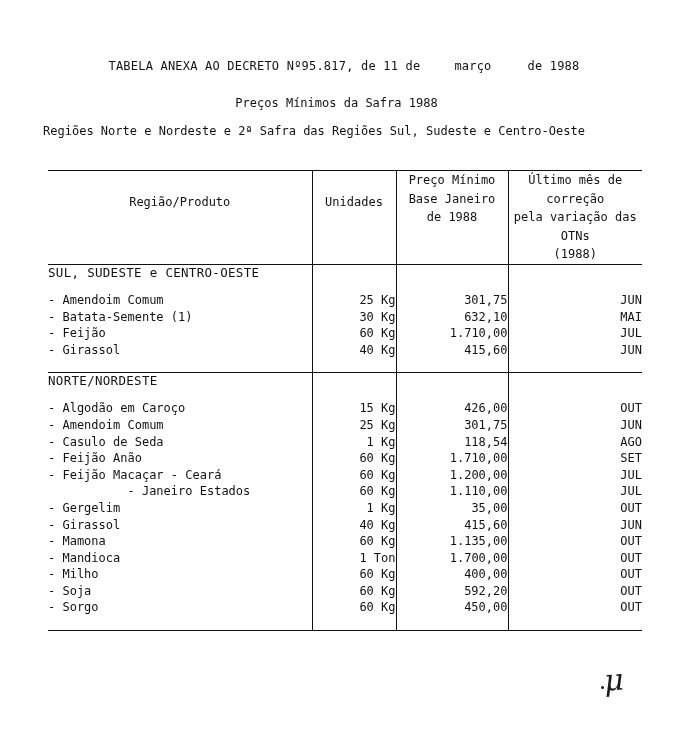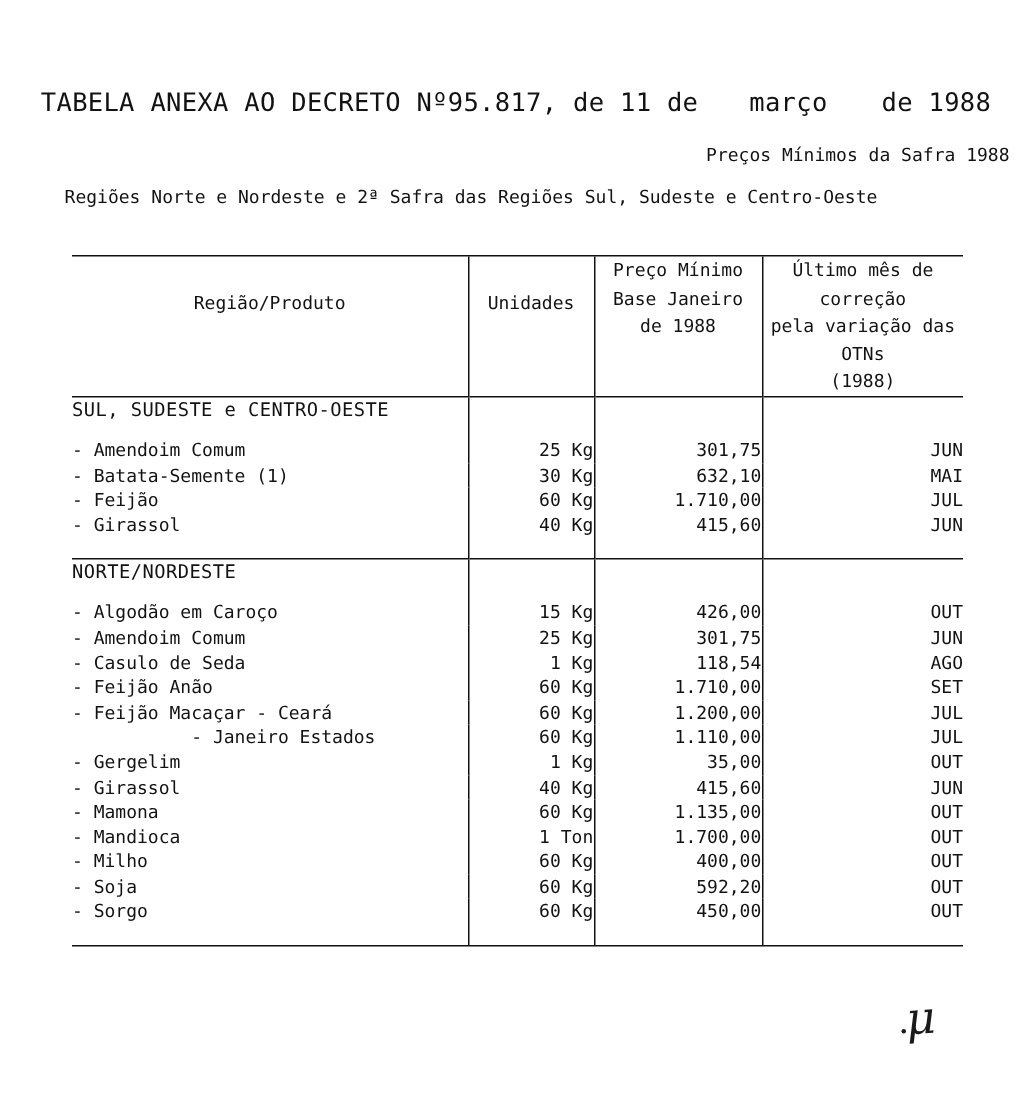--- a/index.html
+++ b/index.html
@@ -21,33 +21,33 @@
     height: 737px;
   }
 
   
   .title-line {
     position: absolute;
     top: 59px;
     left: 0;
     width: 688px;
     text-align: center;
-    font-size: 17px;
+    font-size: 12px;
     letter-spacing: 0.2px;
     white-space: pre;
   }
   .title-line .gap1 { display:inline-block; width: 34px; }
   .title-line .gap2 { display:inline-block; width: 36px; }
 
   .subtitle {
     position: absolute;
     top: 96px;
     left: 0;
     width: 673px;
-    text-align: right;
+    text-align: center;
     font-size: 12px;
   }
   .subtitle2 {
     position: absolute;
     top: 124px;
     left: 0;
     width: 628px;
     text-align: center;
     font-size: 12px;
   }

